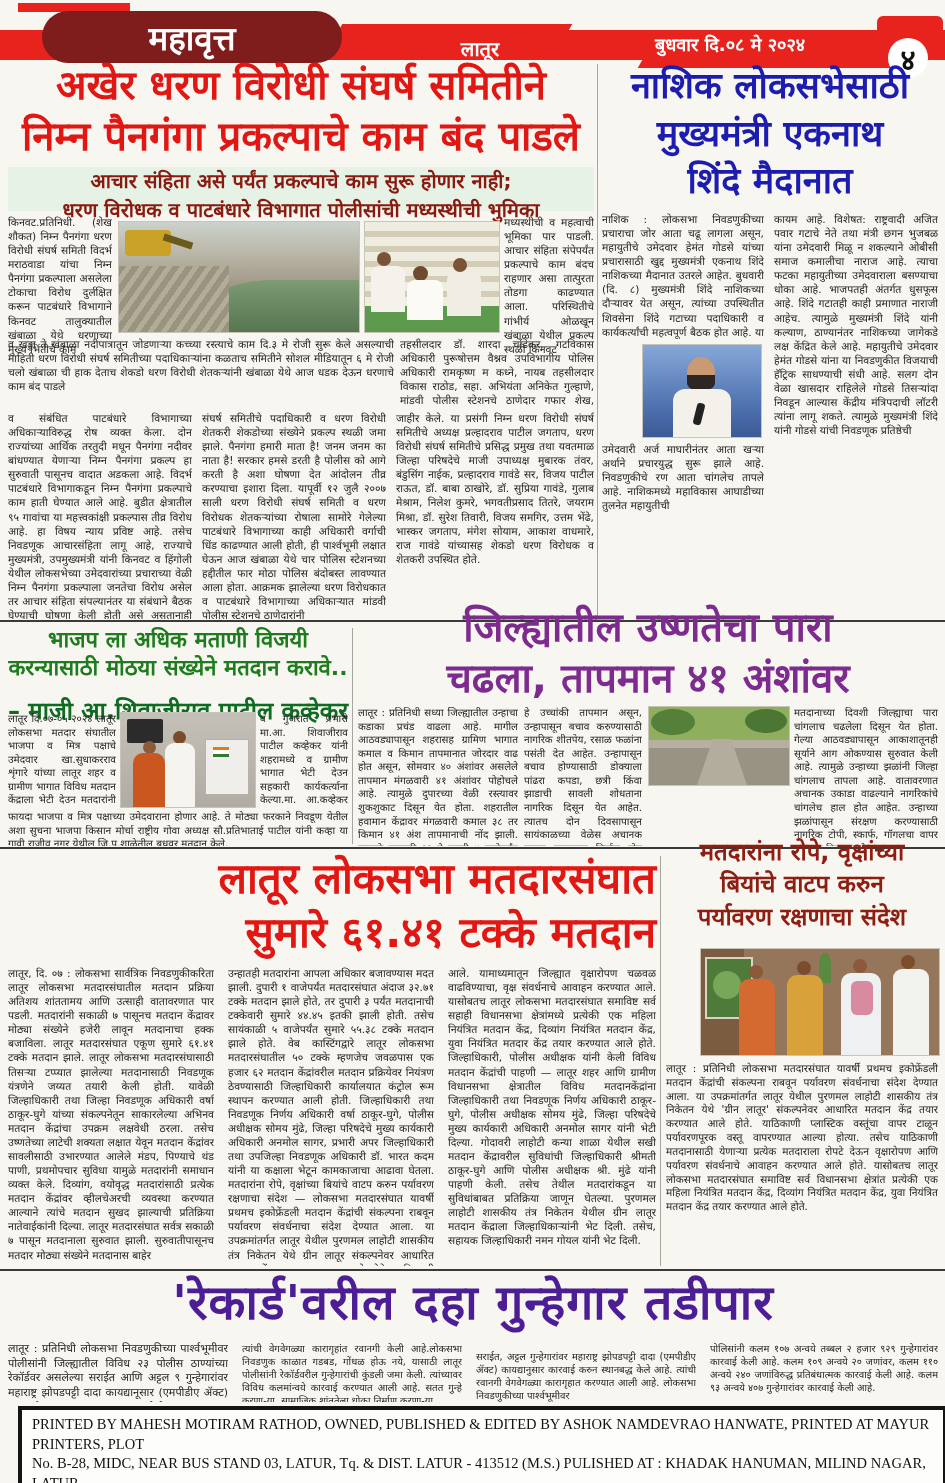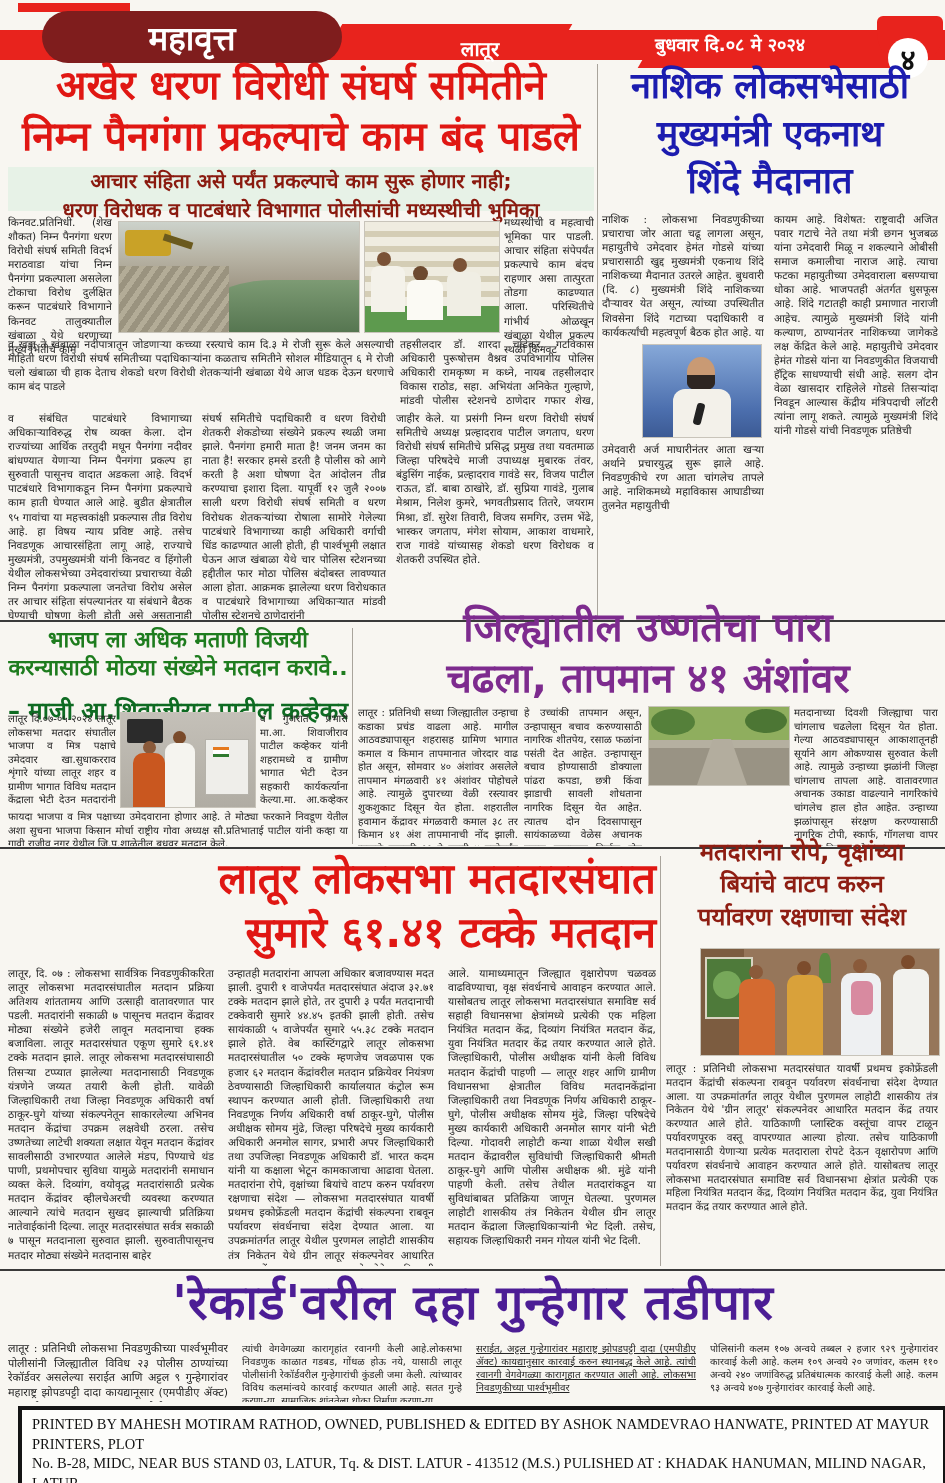--- a/index.html
+++ b/index.html
@@ -207,21 +207,21 @@
     <div class="ph" style="left:192px;top:20px;width:36px;height:86px;background:#f2f2ee;border-radius:9px 9px 0 0;"></div>
   </div>
   <div class="body-col abs" style="left:666px;top:1062px;width:272px;height:204px;font-size:10.4px;">लातूर : प्रतिनिधी लोकसभा मतदारसंघात यावर्षी प्रथमच इकोफ्रेंडली मतदान केंद्रांची संकल्पना राबवून पर्यावरण संवर्धनाचा संदेश देण्यात आला. या उपक्रमांतर्गत लातूर येथील पुरणमल लाहोटी शासकीय तंत्र निकेतन येथे 'ग्रीन लातूर' संकल्पनेवर आधारित मतदान केंद्र तयार करण्यात आले होते. याठिकाणी प्लास्टिक वस्तूंचा वापर टाळून पर्यावरणपूरक वस्तू वापरण्यात आल्या होत्या. तसेच याठिकाणी मतदानासाठी येणाऱ्या प्रत्येक मतदाराला रोपटे देऊन वृक्षारोपण आणि पर्यावरण संवर्धनाचे आवाहन करण्यात आले होते. यासोबतच लातूर लोकसभा मतदारसंघात समाविष्ट सर्व विधानसभा क्षेत्रांत प्रत्येकी एक महिला नियंत्रित मतदान केंद्र, दिव्यांग नियंत्रित मतदान केंद्र, युवा नियंत्रित मतदान केंद्र तयार करण्यात आले होते.</div>
 
   <div class="abs" style="left:8px;top:1272px;width:930px;">
     <div class="headline bblue-h" style="font-size:48px;letter-spacing:1px;">'रेकार्ड'वरील दहा गुन्हेगार तडीपार</div>
   </div>
   <div class="abs" style="left:8px;top:1342px;width:930px;height:60px;">
     <div class="body-col abs" style="left:0;top:0;width:220px;height:60px;font-size:11px;">लातूर : प्रतिनिधी लोकसभा निवडणुकीच्या पार्श्वभूमीवर पोलीसांनी जिल्ह्यातील विविध २३ पोलीस ठाण्यांच्या रेकॉर्डवर असलेल्या सराईत आणि अट्टल ९ गुन्हेगारांवर महाराष्ट्र झोपडपट्टी दादा कायद्यानूसार (एमपीडीए ॲक्ट) कारवाईचा बडगा उगारत स्थानबद्ध केले. तर दहा अट्टल गुन्हेगारांना तडीपार केले असून</div>
     <div class="body-col abs" style="left:234px;top:0;width:220px;height:60px;font-size:9.8px;">त्यांची वेगवेगळ्या कारागृहांत रवानगी केली आहे.लोकसभा निवडणुक काळात गडबड, गोंधळ होऊ नये, यासाठी लातूर पोलीसांनी रेकॉर्डवरील गुन्हेगारांची कुंडली जमा केली. त्यांच्यावर विविध कलमांन्वये कारवाई करण्यात आली आहे. सतत गुन्हे करणा-या, सामाजिक शांततेला धोका निर्माण करणा-या</div>
-    <div class="body-col abs" style="left:468px;top:0;width:220px;height:60px;font-size:9.8px;text-decoration:underline;">सराईत, अट्टल गुन्हेगारांवर महाराष्ट्र झोपडपट्टी दादा (एमपीडीए ॲक्ट) कायद्यानुसार कारवाई करुन स्थानबद्ध केले आहे. त्यांची रवानगी वेगवेगळ्या कारागृहात करण्यात आली आहे. लोकसभा निवडणुकीच्या पार्श्वभूमीवर</div>
+    <div class="body-col abs" style="left:468px;top:8px;width:220px;height:60px;font-size:9.8px;">सराईत, अट्टल गुन्हेगारांवर महाराष्ट्र झोपडपट्टी दादा (एमपीडीए ॲक्ट) कायद्यानुसार कारवाई करुन स्थानबद्ध केले आहे. त्यांची रवानगी वेगवेगळ्या कारागृहात करण्यात आली आहे. लोकसभा निवडणुकीच्या पार्श्वभूमीवर</div>
     <div class="body-col abs" style="left:702px;top:0;width:228px;height:60px;font-size:9.8px;">पोलिसांनी कलम १०७ अन्वये तब्बल २ हजार ९२९ गुन्हेगारांवर कारवाई केली आहे. कलम १०९ अन्वये २० जणांवर, कलम ११० अन्वये २४० जणांविरुद्ध प्रतिबंधात्मक कारवाई केली आहे. कलम ९३ अन्वये ४०७ गुन्हेगारांवर कारवाई केली आहे.</div>
   </div>
 
   <div class="footer-box">
     <div>PRINTED BY MAHESH MOTIRAM RATHOD, OWNED, PUBLISHED &amp; EDITED BY ASHOK NAMDEVRAO HANWATE, PRINTED AT MAYUR PRINTERS, PLOT</div>
     <div>No. B-28, MIDC, NEAR BUS STAND 03, LATUR, Tq. &amp; DIST. LATUR - 413512 (M.S.) PULISHED AT : KHADAK HANUMAN, MILIND NAGAR, LATUR</div>
 
   </div>
 
 </div>

